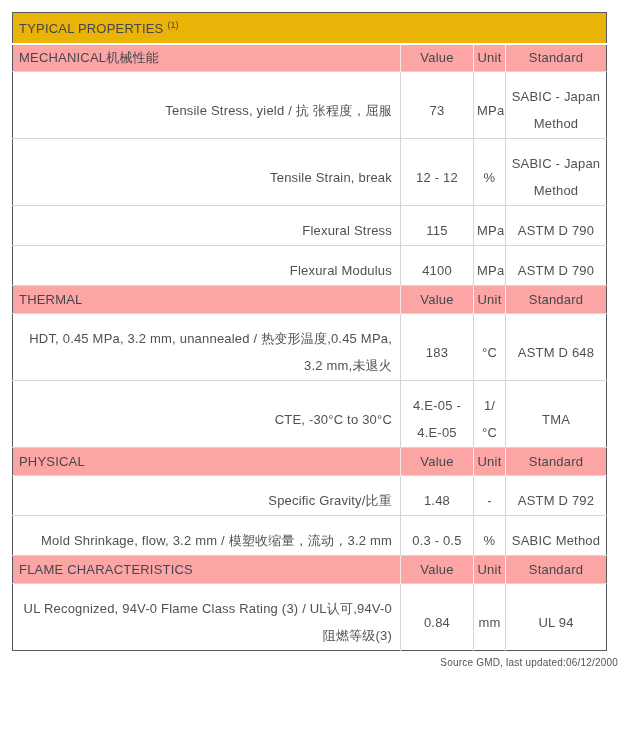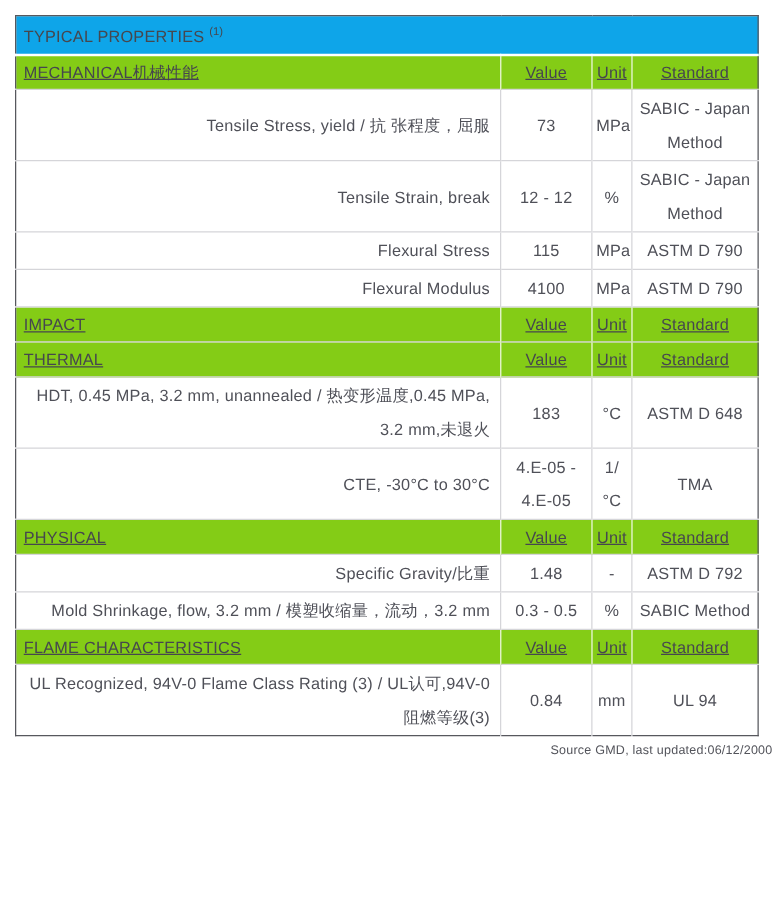--- a/index.html
+++ b/index.html
@@ -21,50 +21,49 @@
   }
   col.c-prop { width: 388px; }
   col.c-val  { width: 73px; }
   col.c-unit { width: 32px; }
   col.c-std  { width: 101px; }
 
   td { vertical-align: middle; }
 
   
   .title-cell {
-    background: #0ea5e9;
+    background: #eab308;
     height: 31px;
     padding-left: 6px;
     border-bottom: 2px solid #ffffff;
     font-size: 13px;
     color: #46474e;
   }
   .title-cell sup {
     font-size: 9px;
     vertical-align: super;
     margin-left: 4px;
     letter-spacing: 0;
   }
 
   
   tr.sec td {
-    background: #84cc16;
+    background: #fca5a5;
     height: 28px;
     color: #46474e;
     border-top: 1px solid #d5d5d9;
-    text-decoration: underline;
   }
   tr.sec td.sec-name { padding-left: 6px; text-align: left; }
   tr.sec td.col-h { text-align: center; border-left: 1px solid rgba(255,255,255,0.75); }
 
   
   tr.row td {
     border-top: 1px solid #d5d5d9;
     line-height: 27px;
-    padding-top: 1px;
+    padding-top: 11px;
     padding-bottom: 1px;
   }
   tr.row td.prop { text-align: right; padding-left: 6px; padding-right: 8px; }
   tr.row td.val,
   tr.row td.unit,
   tr.row td.std {
     text-align: center;
     border-left: 1px solid #d5d5d9;
     padding-left: 3px;
     padding-right: 3px;
@@ -123,26 +122,20 @@
       <td class="unit">MPa</td>
       <td class="std">ASTM D 790</td>
     </tr>
     <tr class="row">
       <td class="prop">Flexural Modulus</td>
       <td class="val">4100</td>
       <td class="unit">MPa</td>
       <td class="std">ASTM D 790</td>
     </tr>
 
-    <tr class="sec">
-      <td class="sec-name">IMPACT</td>
-      <td class="col-h">Value</td>
-      <td class="col-h">Unit</td>
-      <td class="col-h">Standard</td>
-    </tr>
 
     <tr class="sec">
       <td class="sec-name">THERMAL</td>
       <td class="col-h">Value</td>
       <td class="col-h">Unit</td>
       <td class="col-h">Standard</td>
     </tr>
     <tr class="row">
       <td class="prop">HDT, 0.45 MPa, 3.2 mm, unannealed / 热变形温度,0.45 MPa, 3.2 mm,未退火</td>
       <td class="val">183</td>

